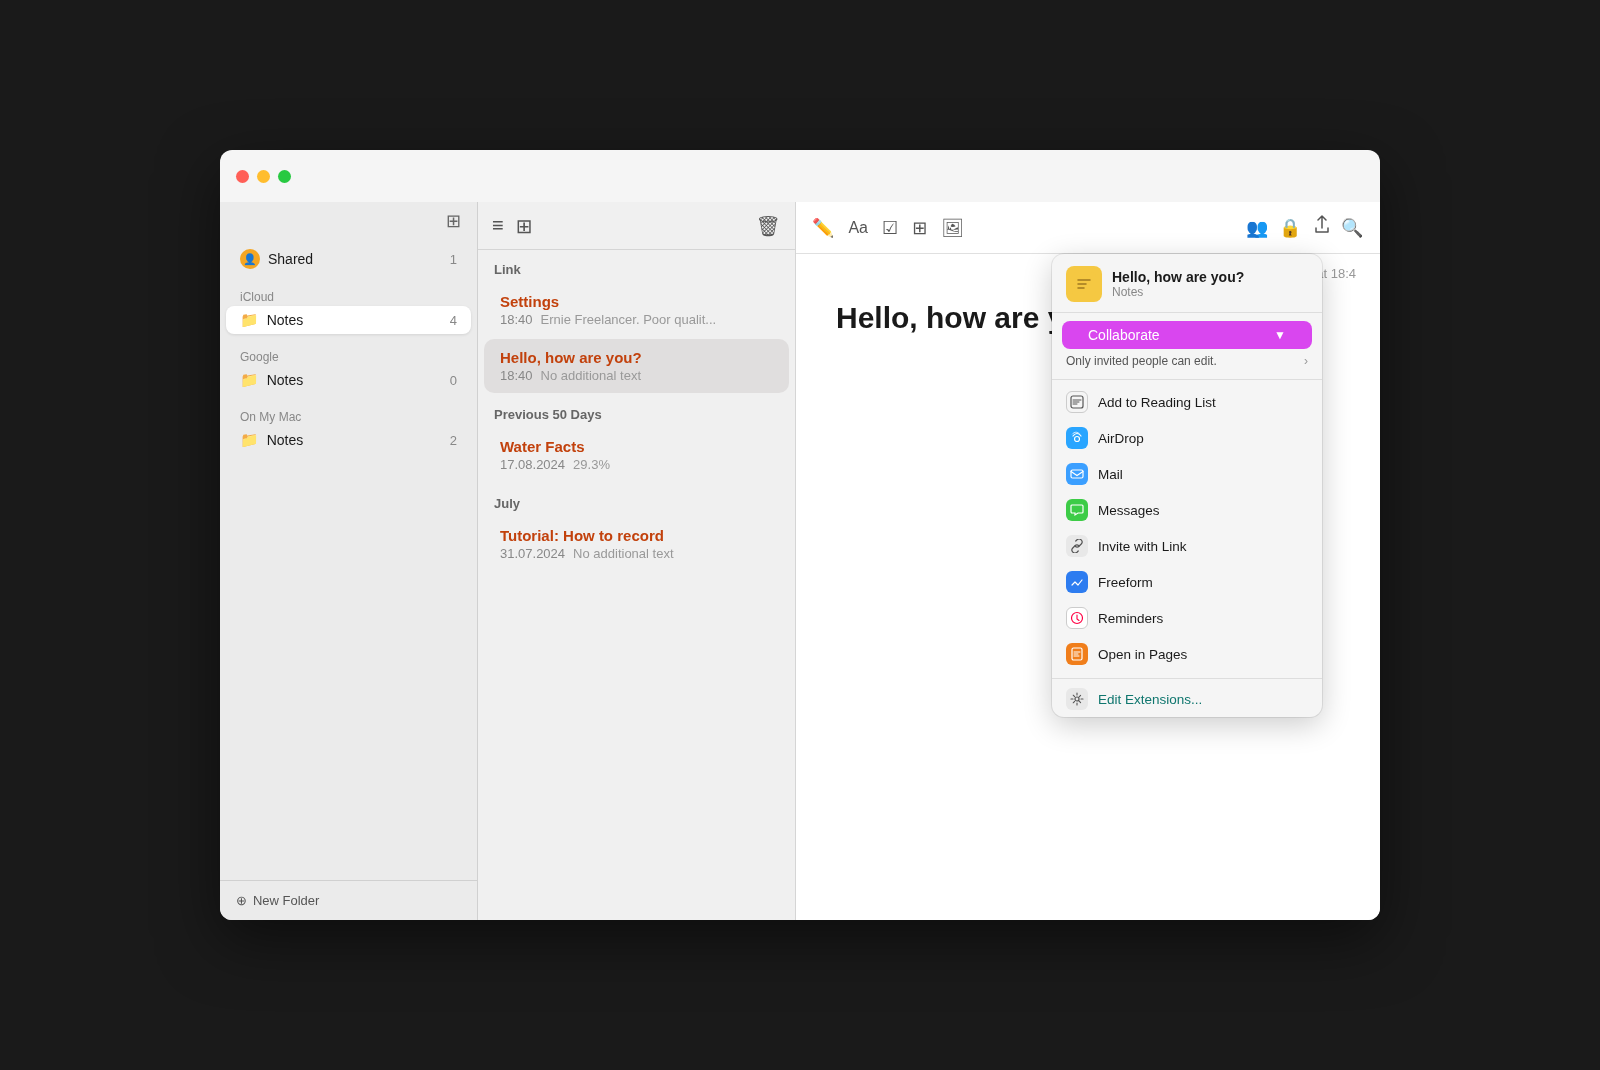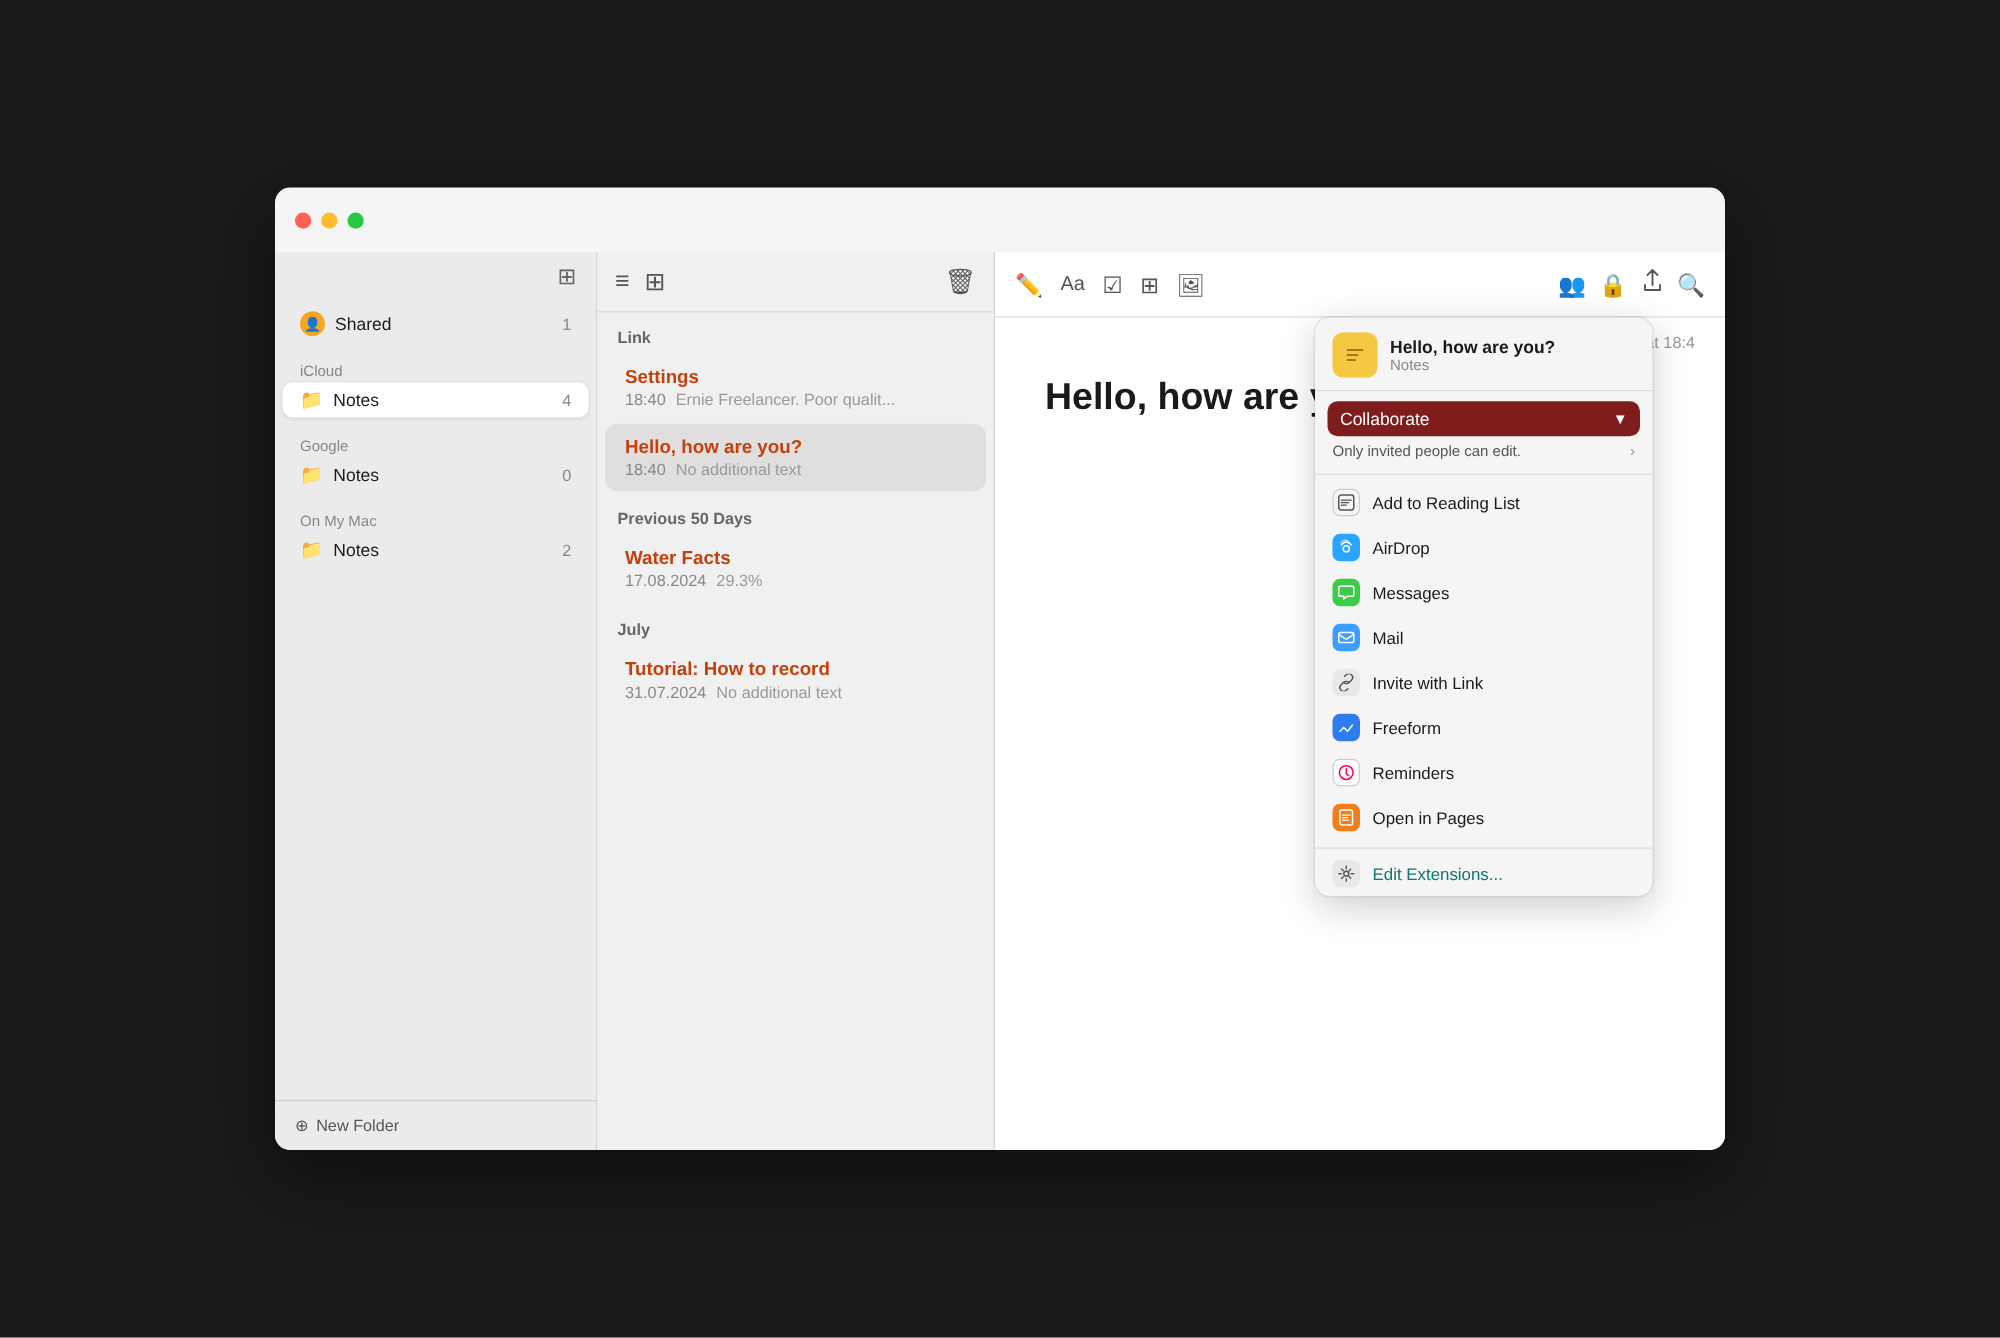--- a/index.html
+++ b/index.html
@@ -261,23 +261,23 @@
       color: #888;
     }
     .popup-collaborate-row {
       padding: 8px 10px;
       border-bottom: 1px solid #ddd;
     }
     .collaborate-selector {
       display: flex;
       align-items: center;
       justify-content: space-between;
-      background: #7f1d1d;
+      background: #d946ef;
       border-radius: 8px;
-      padding: 6px 10px;
+      padding: 6px 26px;
       color: white;
       font-size: 14px;
       font-weight: 500;
       cursor: pointer;
     }
     .collaborate-chevron { font-size: 12px; }
     .collaborate-subtitle {
       display: flex;
       align-items: center;
       justify-content: space-between;
@@ -514,35 +514,35 @@
         <div class="popup-menu-icon icon-airdrop">
           <svg width="14" height="14" viewBox="0 0 14 14" fill="none">
             <circle cx="7" cy="8" r="2.5" stroke="white" stroke-width="1.2"></circle>
             <path d="M3 5c1-1.5 2.4-2.5 4-2.5s3 1 4 2.5" stroke="white" stroke-width="1.2" stroke-linecap="round"></path>
             <path d="M1 3c1.5-2 3.7-3 6-3s4.5 1 6 3" stroke="white" stroke-width="1.2" stroke-linecap="round" transform="scale(0.6) translate(3,2)"></path>
           </svg>
         </div>
         <span>AirDrop</span>
       </div>
       <div class="popup-menu-item">
-        <div class="popup-menu-icon icon-messages">
-          <svg width="14" height="14" viewBox="0 0 14 14" fill="none">
-            <path d="M2 2h10a1 1 0 011 1v6a1 1 0 01-1 1H8l-3 2v-2H2a1 1 0 01-1-1V3a1 1 0 011-1z" stroke="white" stroke-width="1.2"></path>
-          </svg>
-        </div>
-        <span>Messages</span>
-      </div>
-      <div class="popup-menu-item">
         <div class="popup-menu-icon icon-mail">
           <svg width="14" height="14" viewBox="0 0 14 14" fill="none">
             <rect x="1" y="3" width="12" height="8" rx="1.5" stroke="white" stroke-width="1.2"></rect>
             <path d="M1 4.5l6 4 6-4" stroke="white" stroke-width="1.2" stroke-linecap="round"></path>
           </svg>
         </div>
         <span>Mail</span>
+      </div>
+      <div class="popup-menu-item">
+        <div class="popup-menu-icon icon-messages">
+          <svg width="14" height="14" viewBox="0 0 14 14" fill="none">
+            <path d="M2 2h10a1 1 0 011 1v6a1 1 0 01-1 1H8l-3 2v-2H2a1 1 0 01-1-1V3a1 1 0 011-1z" stroke="white" stroke-width="1.2"></path>
+          </svg>
+        </div>
+        <span>Messages</span>
       </div>
       <div class="popup-menu-item">
         <div class="popup-menu-icon icon-invite">
           <svg width="14" height="14" viewBox="0 0 14 14" fill="none">
             <path d="M5 7a3 3 0 004.24 0l2-2a3 3 0 00-4.24-4.24L5.76 2" stroke="#555" stroke-width="1.2" stroke-linecap="round"></path>
             <path d="M9 7a3 3 0 00-4.24 0l-2 2a3 3 0 004.24 4.24L8.24 12" stroke="#555" stroke-width="1.2" stroke-linecap="round"></path>
           </svg>
         </div>
         <span>Invite with Link</span>
       </div>

